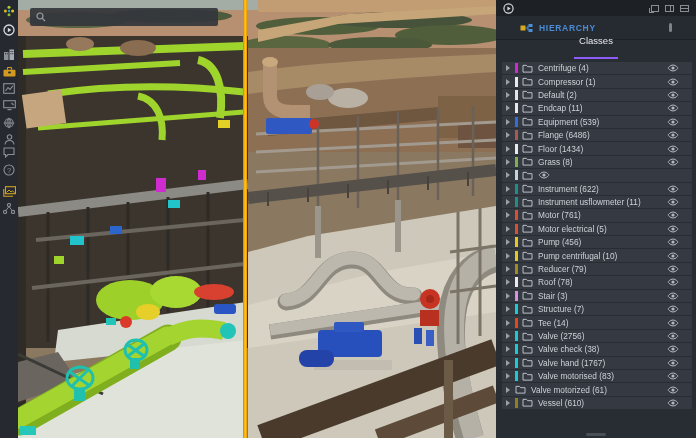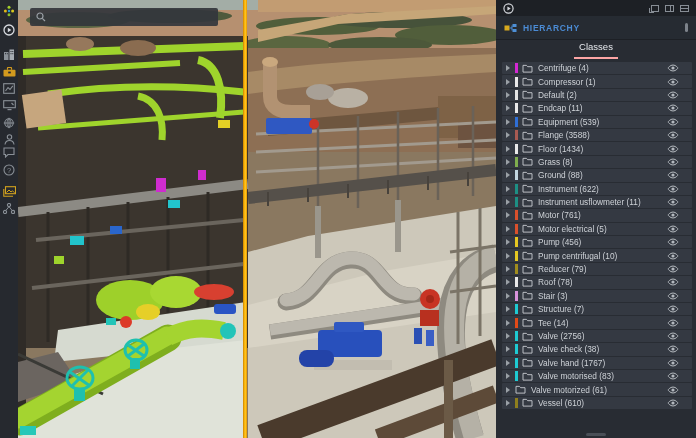--- a/index.html
+++ b/index.html
@@ -31,26 +31,26 @@
   .pt-spacer{flex:1;}
   .wicons{display:flex;gap:6px;align-items:center;}
   .wicon{width:9px;height:7px;border:1px solid #878d95;position:relative;box-sizing:border-box;}
   .wicon.copy{width:8px;height:7px;}
   .wicon.copy::after{content:'';position:absolute;left:-3px;top:2px;width:4px;height:4px;
                      border-left:1px solid #878d95;border-bottom:1px solid #878d95;}
   .wicon.vsplit::after{content:'';position:absolute;left:50%;top:0;bottom:0;width:1px;background:#878d95;}
   .wicon.hsplit::after{content:'';position:absolute;top:45%;left:0;right:0;height:1px;background:#878d95;}
 
   .hier-bar{height:23px;background:#262b32;display:flex;align-items:center;gap:6px;
-            padding:0 8px;border-bottom:1px solid #1d2025;flex:none;}
+            padding:0 24px;border-bottom:1px solid #1d2025;flex:none;}
   .hier-title{color:#4b8bd4;font-size:8.5px;font-weight:bold;letter-spacing:.7px;}
   .grip{width:3px;height:9px;border-radius:2px;background:#7d838b;}
 
   .tabs{height:19px;display:flex;justify-content:center;align-items:flex-end;flex:none;}
-  .tab{font-size:9.5px;color:#e6e9ed;padding:0 5px 5px;border-bottom:2px solid #fca5a5;cursor:pointer;}
+  .tab{font-size:9.5px;color:#e6e9ed;padding:0 5px 11px;border-bottom:2px solid #8b5cf6;cursor:pointer;}
 
   .class-list{flex:1;padding:3px 4px 16px 6px;overflow:hidden;}
   .row{height:12.4px;margin-bottom:1px;background:#343942;border-radius:1px;
        display:flex;align-items:center;padding:0 3px 0 4px;cursor:pointer;}
   .arrow{width:0;height:0;border-left:4px solid #9aa0a6;border-top:3px solid transparent;
          border-bottom:3px solid transparent;margin-right:5px;flex:none;}
   .chip{width:3px;height:10px;margin-right:4px;flex:none;}
   .folder{margin-right:5px;display:flex;flex:none;}
   .label{font-size:8.3px;color:#ced2d7;flex:1;white-space:nowrap;overflow:hidden;}
   .eye{margin-right:10px;display:flex;flex:none;}
@@ -434,21 +434,21 @@
   </div>
 
   <div class="row">
     <span class="arrow"></span>
     <span class="chip" style="background: rgb(168, 90, 82);"></span>
     <span class="folder">
       <svg width="11" height="9" viewBox="0 0 12 10">
         <path d="M1 1.5 L4.8 1.5 L6.2 3 L11 3 L11 9 L1 9 Z" fill="none" stroke="#c9cdd2" stroke-width="1"></path>
       </svg>
     </span>
-    <span class="label">Flange (3588)</span>
+    <span class="label">Flange (6486)</span>
     <span class="eye">
       <svg width="12" height="8" viewBox="0 0 24 16">
         <path d="M12 2 C6 2 2 8 2 8 C2 8 6 14 12 14 C18 14 22 8 22 8 C22 8 18 2 12 2 Z" fill="none" stroke="#b4b9bf" stroke-width="2"></path>
         <circle cx="12" cy="8" r="3.2" fill="#b4b9bf"></circle>
       </svg>
     </span>
   </div>
 
   <div class="row">
     <span class="arrow"></span>
@@ -485,21 +485,20 @@
   </div>
 
   <div class="row">
     <span class="arrow"></span>
     <span class="chip" style="background: rgb(195, 214, 224);"></span>
     <span class="folder">
       <svg width="11" height="9" viewBox="0 0 12 10">
         <path d="M1 1.5 L4.8 1.5 L6.2 3 L11 3 L11 9 L1 9 Z" fill="none" stroke="#c9cdd2" stroke-width="1"></path>
       </svg>
     </span>
-    <span class="label">Ground (88)</span>
     <span class="eye">
       <svg width="12" height="8" viewBox="0 0 24 16">
         <path d="M12 2 C6 2 2 8 2 8 C2 8 6 14 12 14 C18 14 22 8 22 8 C22 8 18 2 12 2 Z" fill="none" stroke="#b4b9bf" stroke-width="2"></path>
         <circle cx="12" cy="8" r="3.2" fill="#b4b9bf"></circle>
       </svg>
     </span>
   </div>
 
   <div class="row">
     <span class="arrow"></span>

